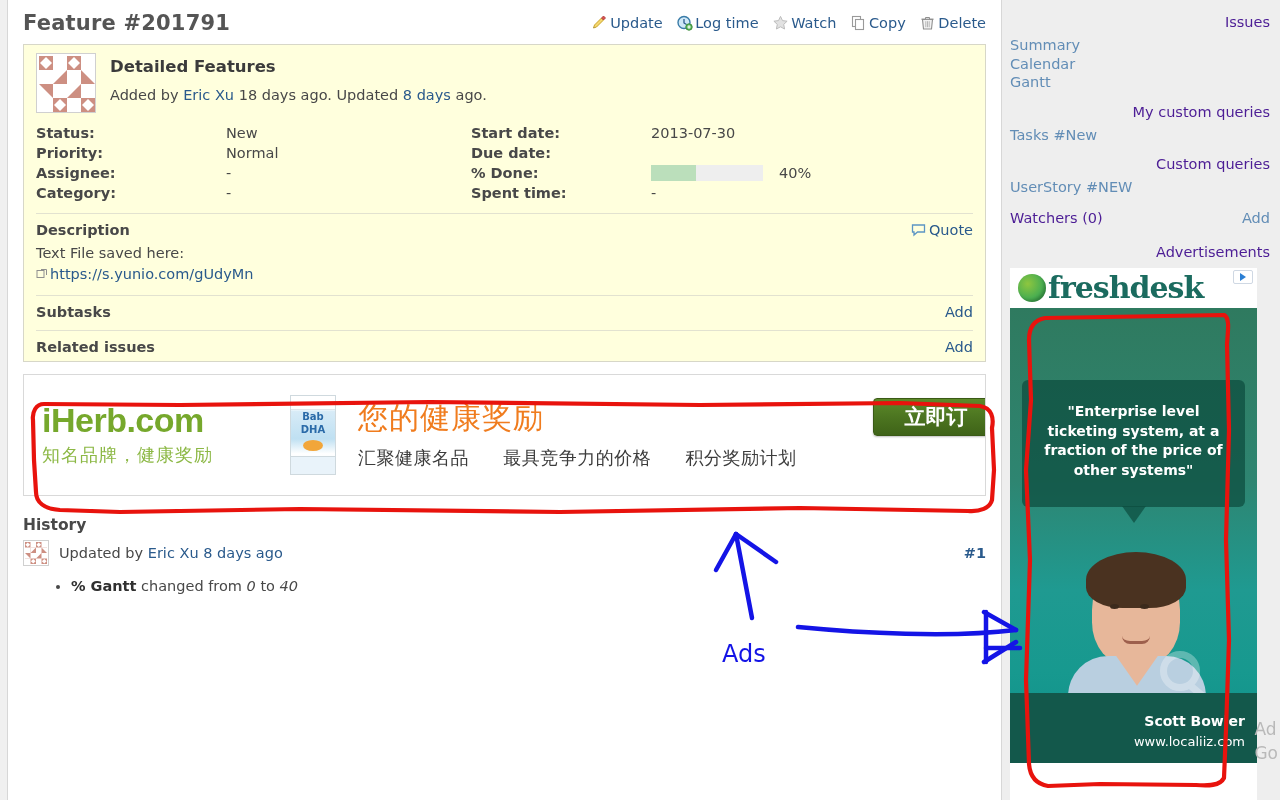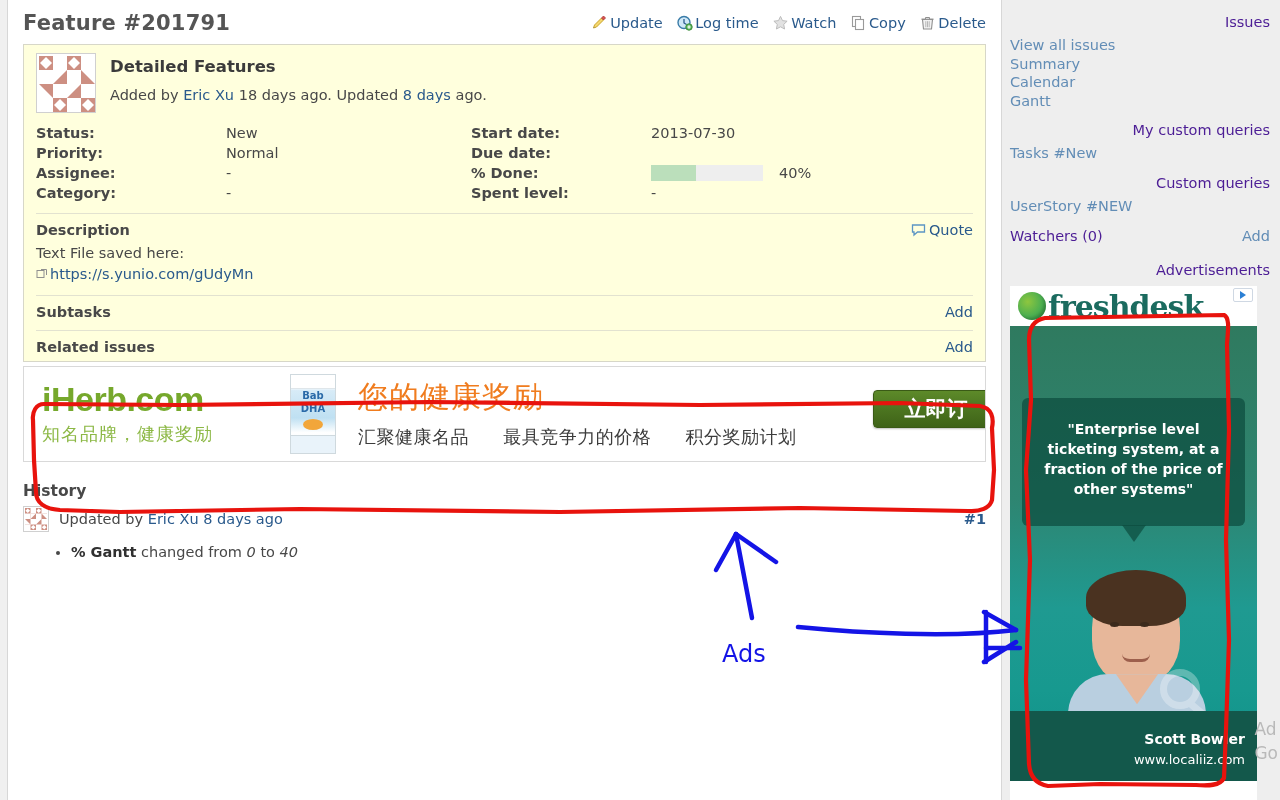--- a/index.html
+++ b/index.html
@@ -130,22 +130,22 @@
 
   .description-body {
     font-size: 14.5px; color: #484848;
     margin: 5px 0 0 0; line-height: 1.45;
   }
   .description-body a { color: #2a5a8c; text-decoration: none; }
 
   
   .banner-ad {
     position: relative;
-    margin-top: 4px;
-    height: 96px;
+    margin-top: 12px;
+    height: 122px;
     border: 1px solid #d9d9d9;
     background: #ffffff;
     display: flex; align-items: center;
     overflow: hidden;
   }
   .iherb-logo {
     margin-left: 18px; width: 248px; flex: 0 0 auto;
   }
   .iherb-logo .brand {
     font-size: 34px; font-weight: bold; color: #76a82c;
@@ -491,21 +491,21 @@
               <span class="progress">
                 <div id="progress-fill" style="width: 40%;"></div>
               </span>
               <span class="pct">40%</span>
             </div>
           </td>
         </tr>
         <tr>
           <td class="attr-label">Category:</td>
           <td class="attr-value">-</td>
-          <td class="attr-label2">Spent level:</td>
+          <td class="attr-label2">Spent time:</td>
           <td class="attr-value2">-</td>
         </tr>
       </tbody>
         </table>
 
       <hr class="sep">
 
       <div class="section-head">
         <h3>Description</h3>
         <a href="#" class="quote-link">
@@ -603,21 +603,20 @@
       <ul class="details">
         <li><b>% Gantt</b><span> changed from </span><i>0</i><span> to </span><i>40</i></li>
       </ul>
     </div>
   </div>
 
   <div class="sidebar">
 
     <div class="sb-block">
       <h3>Issues</h3>
-      <a href="#">View all issues</a>
       <a href="#">Summary</a>
       <a href="#">Calendar</a>
       <a href="#">Gantt</a>
     </div>
 
     <div class="sb-block">
       <h3>My custom queries</h3>
       <a href="#">Tasks #New</a>
     </div>
 

